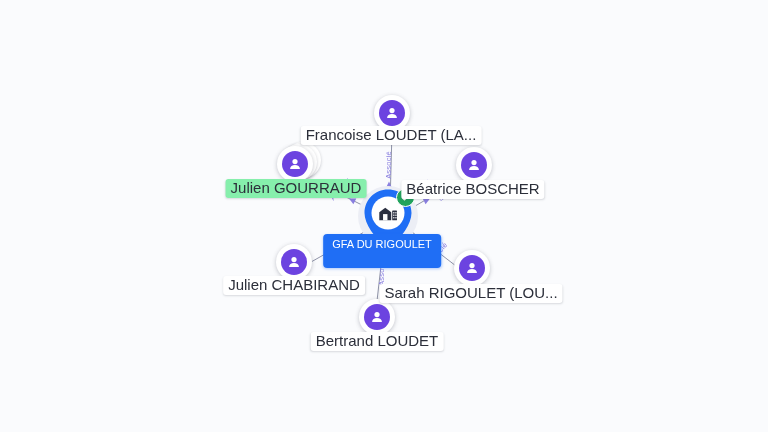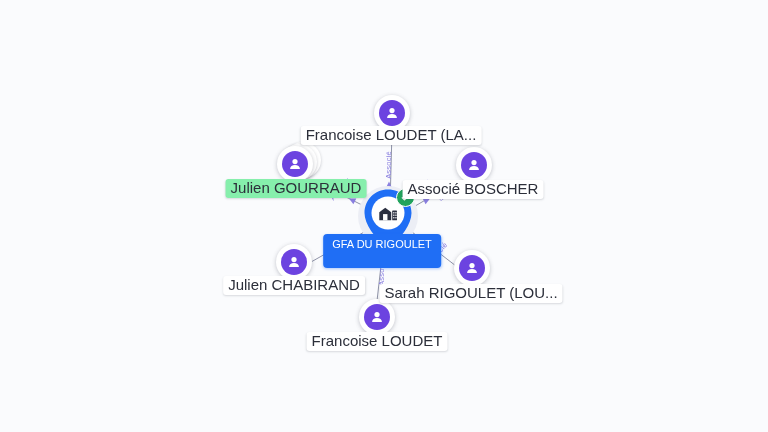--- a/index.html
+++ b/index.html
@@ -265,17 +265,17 @@
       <svg viewBox="0 0 14 14" width="11" height="11">
         <path d="M3 7.2 L5.7 9.9 L11 4.3" stroke="#ffffff" stroke-width="1.9" fill="none" stroke-linecap="round" stroke-linejoin="round"></path>
       </svg>
     </div>
   </div>
 
   <div class="center-label" id="center-label" style="left: 382px; top: 234px; background: rgb(31, 110, 245);">GFA DU RIGOULET</div>
 
 <div class="node-label" style="left: 391px; top: 126px; color: rgb(44, 47, 58); background: rgb(255, 255, 255);">Francoise LOUDET (LA...</div>
     <div class="node-label" style="left: 296px; top: 179px; color: rgb(44, 47, 58); background: #86efac;">Julien GOURRAUD</div>
-    <div class="node-label" style="left: 473px; top: 180px; color: rgb(44, 47, 58); background: rgb(255, 255, 255);">Associé BOSCHER</div>
+    <div class="node-label" style="left: 473px; top: 180px; color: rgb(44, 47, 58); background: rgb(255, 255, 255);">Béatrice BOSCHER</div>
     <div class="node-label" style="left: 294px; top: 276px; color: rgb(44, 47, 58); background: rgb(255, 255, 255);">Julien CHABIRAND</div>
     <div class="node-label" style="left: 471px; top: 284px; color: rgb(44, 47, 58); background: rgb(255, 255, 255);">Sarah RIGOULET (LOU...</div>
-    <div class="node-label" style="left: 377px; top: 332px; color: rgb(44, 47, 58); background: rgb(255, 255, 255);">Francoise LOUDET</div>
+    <div class="node-label" style="left: 377px; top: 332px; color: rgb(44, 47, 58); background: rgb(255, 255, 255);">Bertrand LOUDET</div>
   </div>
 
 </body></html>

